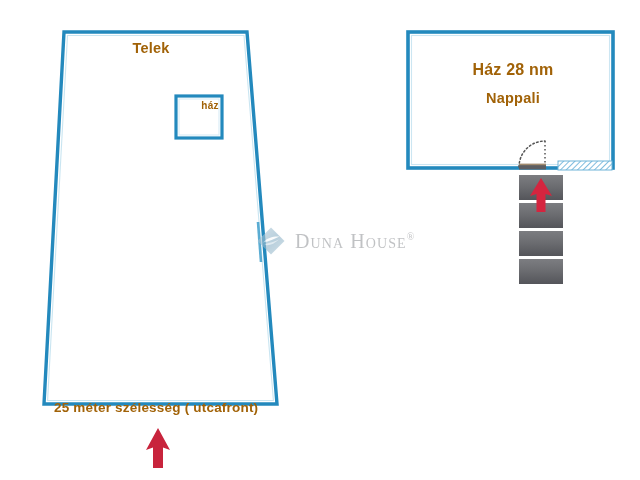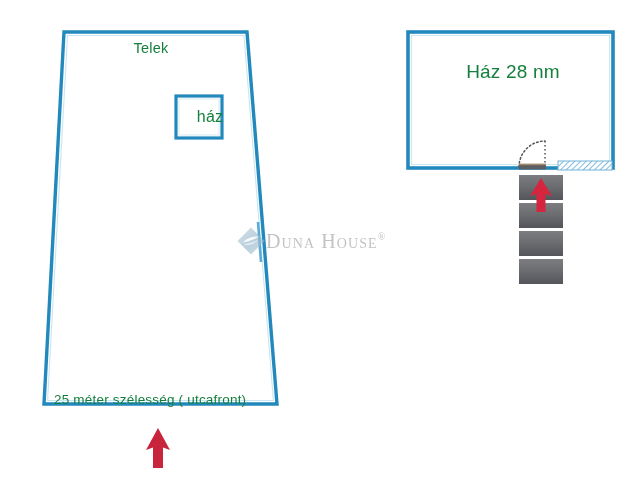--- a/index.html
+++ b/index.html
@@ -19,73 +19,74 @@
   }
   .svg-layer {
     position: absolute;
     left: 0;
     top: 0;
     width: 640px;
     height: 480px;
   }
   .lbl {
     position: absolute;
-    font-weight: normal;
-    color: #15803d;
+    font-weight: bold;
+    color: #a16207;
     white-space: nowrap;
     letter-spacing: 0.2px;
   }
   .lbl-center {
     text-align: center;
   }
   #telek-title {
     left: 76px;
     top: 38px;
     width: 150px;
     font-size: 14.5px;
     line-height: 21px;
   }
   #haz-box-label {
     left: 176px;
-    top: 108px;
+    top: 100px;
     width: 68px;
-    font-size: 16px;
+    font-size: 10px;
   }
   #length-label {
     left: 58px;
     top: 203px;
     width: 110px;
     font-size: 13.5px;
     line-height: 18px;
   }
   #width-label {
     left: 54px;
-    top: 392px;
+    top: 400px;
     font-size: 13.5px;
   }
   #house-title {
     left: 421px;
     top: 61px;
     width: 184px;
-    font-size: 19px;
+    font-size: 16px;
   }
   #room-label {
     left: 421px;
     top: 90px;
     width: 184px;
     font-size: 14.5px;
   }
   
   #watermark {
     position: absolute;
-    left: 236px;
+    left: 256px;
     top: 224px;
     height: 34px;
     display: flex;
     align-items: center;
+    gap: 9px;
     opacity: 0.62;
     pointer-events: none;
   }
   #watermark-text {
     font-family: "Liberation Serif", serif;
     font-size: 20px;
     color: #9b9da1;
     letter-spacing: 1.1px;
     font-variant: small-caps;
     text-transform: capitalize;
@@ -168,20 +169,21 @@
 
   <div class="lbl lbl-center" id="haz-box-label">ház</div>
 
   <div class="lbl lbl-center" id="length-label">
   </div>
 
   <div class="lbl" id="width-label">25 méter szélesség ( utcafront)</div>
 
   <div class="lbl lbl-center" id="house-title">Ház 28 nm</div>
 
+  <div class="lbl lbl-center" id="room-label">Nappali</div>
 
   <div id="watermark">
     <svg width="30" height="30" viewBox="0 0 30 30">
       <polygon points="15,1.5 28.5,15 15,28.5 1.5,15" fill="url(#wmDiamond)"></polygon>
       <path d="M 7 16.5 C 11 11.5, 18 10, 23.5 10.5 C 18.5 13, 13 15.5, 7 16.5 Z" fill="#ffffff" opacity="0.92"></path>
       <path d="M 8 18.5 C 13 17, 19 15.5, 23 13.5 C 18 18, 12.5 20.5, 8 18.5 Z" fill="#ffffff" opacity="0.55"></path>
     </svg>
     <div id="watermark-text">
       <span>Duna House</span><span id="watermark-reg">®</span>
     </div>

